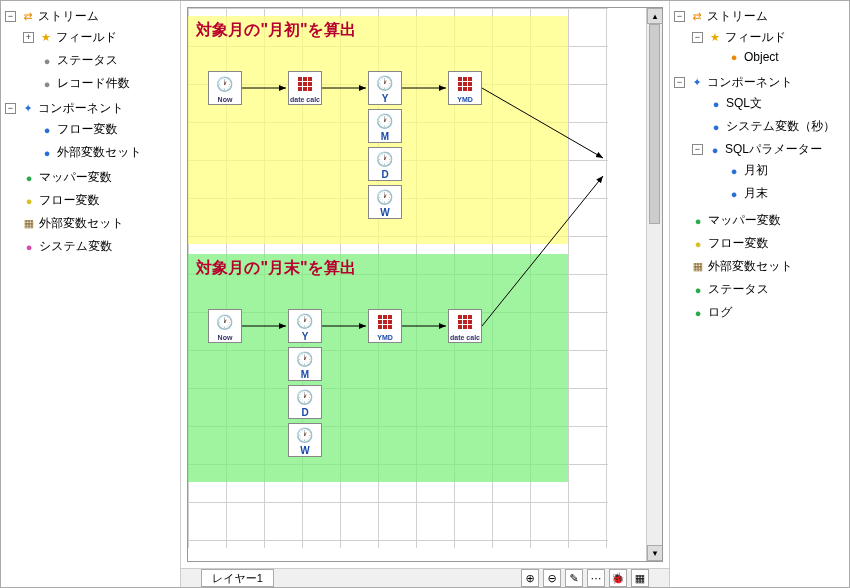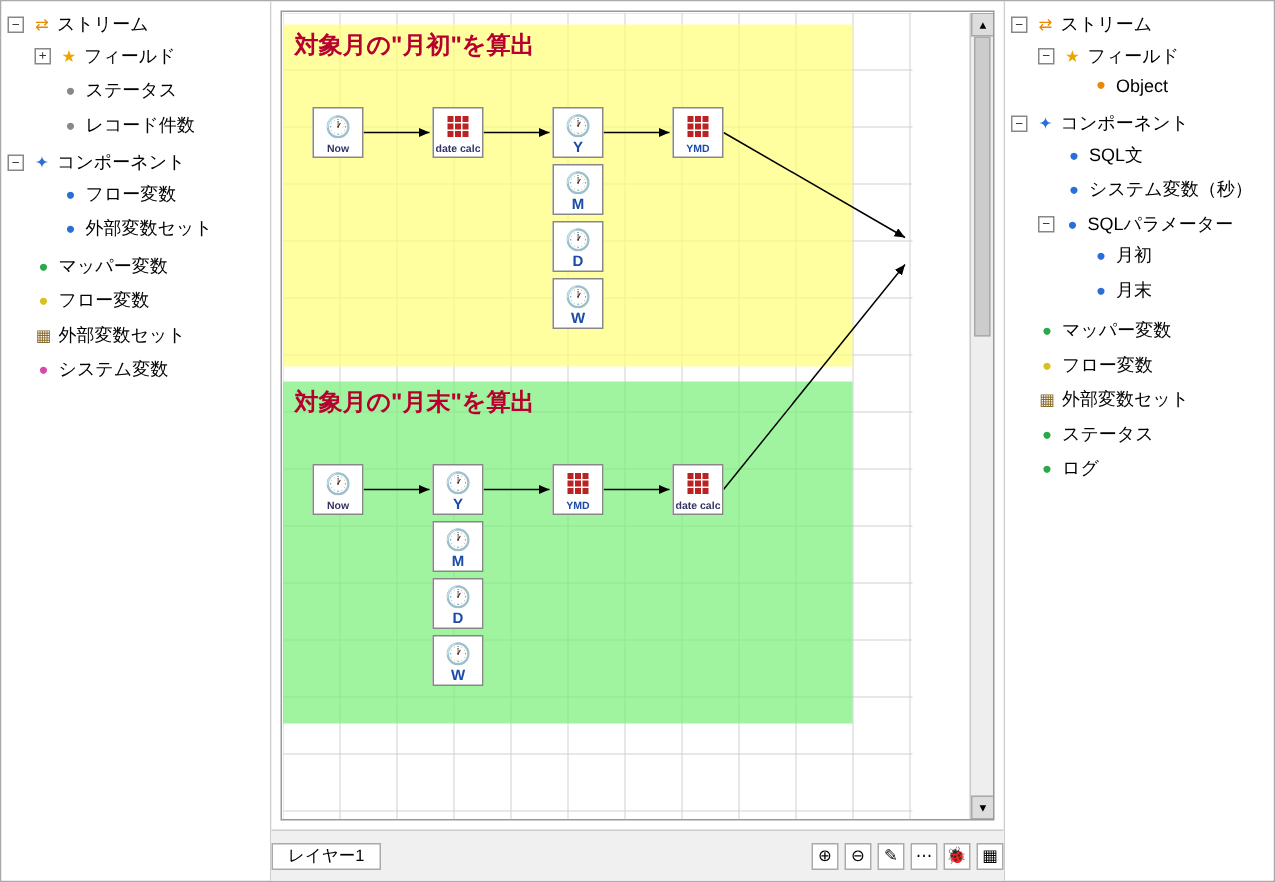--- a/index.html
+++ b/index.html
@@ -32,21 +32,21 @@
 .ico-field { color: #e8a800; }
 .ico-ball-gray { color: #888; }
 .ico-ball-blue { color: #2a6fd8; }
 .ico-ball-green { color: #2aa84a; }
 .ico-ball-orange { color: #e88a00; }
 .ico-puzzle { color: #2a6fd8; }
 .ico-green { color: #2aa84a; }
 .ico-yellow { color: #d8c020; }
 .ico-brown { color: #8a6a2a; }
 .ico-pink { color: #d848a8; }
-.bottom-bar { display: flex; align-items: center; border-top: 1px solid #ccc; background: #f0f0f0; height: 34px; padding: 0 0; gap: 4px; }
+.bottom-bar { display: flex; align-items: center; border-top: 1px solid #ccc; background: #f0f0f0; height: 19px; padding: 0 20px; gap: 4px; }
 .tab { background: #fff; border: 1px solid #aaa; padding: 1px 10px; font-size: 11px; height: 18px; display: flex; align-items: center; }
 .toolbar-spacer { flex: 1; }
 .tool-btn { width: 18px; height: 18px; border: 1px solid #aaa; background: #fff; display: flex; align-items: center; justify-content: center; font-size: 11px; cursor: pointer; }
 .scrollbar-v { position: absolute; right: 0; top: 0; bottom: 0; width: 16px; background: #eee; border-left: 1px solid #ccc; }
 .scroll-thumb-v { position: absolute; left: 2px; right: 2px; top: 16px; height: 200px; background: #ccc; border: 1px solid #aaa; }
 .scroll-btn { position: absolute; width: 16px; height: 16px; background: #ddd; border: 1px solid #aaa; display: flex; align-items: center; justify-content: center; font-size: 9px; }
 </style>
 </head>
 <body>
 

